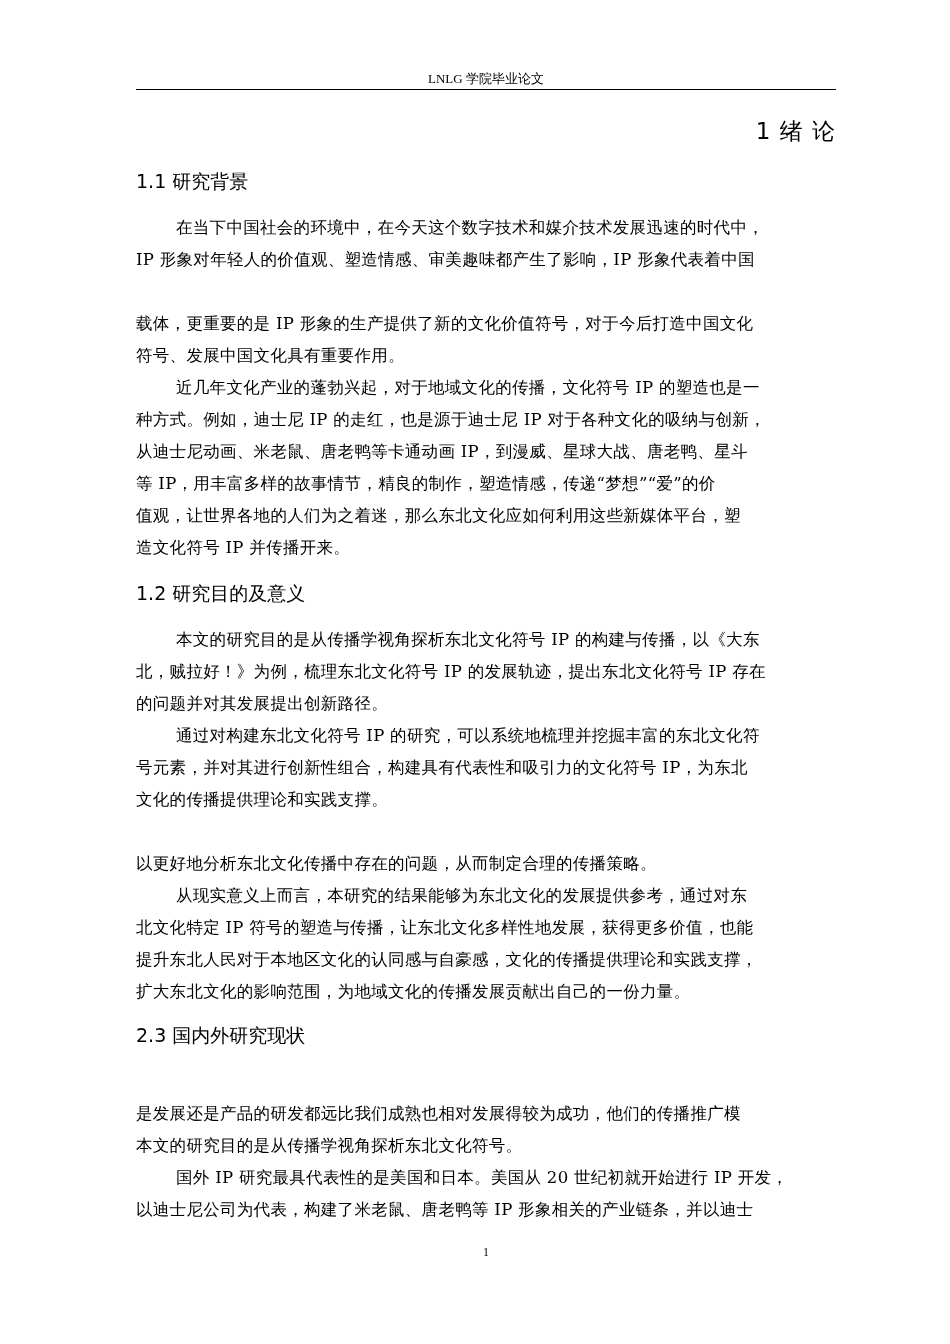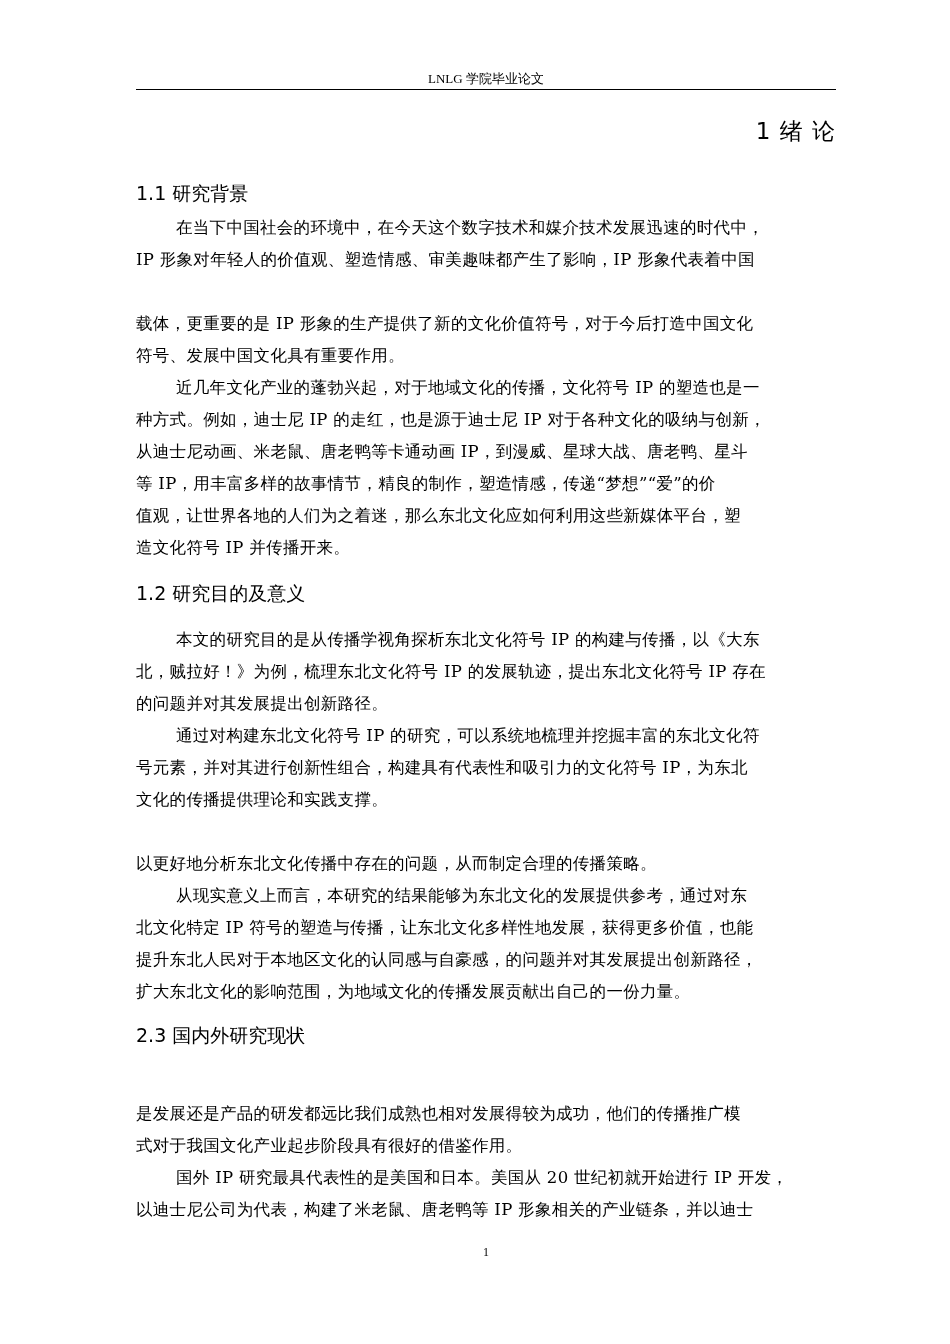--- a/index.html
+++ b/index.html
@@ -16,21 +16,21 @@
 </head>
 <body>
 
 <div class="page">
 
   <div class="header">LNLG 学院毕业论文</div>
   <div class="header-rule"></div>
 
   <div class="chapter-title">1 绪  论</div>
 
-  <div class="section-heading" style="top:180px">1.1 研究背景</div>
+  <div class="section-heading" style="top:168px">1.1 研究背景</div>
   <div class="line indent" style="top:216px">在当下中国社会的环境中，在今天这个数字技术和媒介技术发展迅速的时代中，</div>
   <div class="line" style="top:248px">IP 形象对年轻人的价值观、塑造情感、审美趣味都产生了影响，IP 形象代表着中国</div>
   <div class="line" style="top:312px">载体，更重要的是 IP 形象的生产提供了新的文化价值符号，对于今后打造中国文化</div>
   <div class="line" style="top:344px">符号、发展中国文化具有重要作用。</div>
   <div class="line indent" style="top:376px">近几年文化产业的蓬勃兴起，对于地域文化的传播，文化符号 IP 的塑造也是一</div>
   <div class="line" style="top:408px">种方式。例如，迪士尼 IP 的走红，也是源于迪士尼 IP 对于各种文化的吸纳与创新，</div>
   <div class="line" style="top:440px">从迪士尼动画、米老鼠、唐老鸭等卡通动画 IP，到漫威、星球大战、唐老鸭、星斗</div>
   <div class="line" style="top:472px">等 IP，用丰富多样的故事情节，精良的制作，塑造情感，传递“梦想”“爱”的价</div>
   <div class="line" style="top:504px">值观，让世界各地的人们为之着迷，那么东北文化应如何利用这些新媒体平台，塑</div>
   <div class="line" style="top:536px">造文化符号 IP 并传播开来。</div>
@@ -38,24 +38,24 @@
   <div class="section-heading" style="top:580px">1.2 研究目的及意义</div>
   <div class="line indent" style="top:628px">本文的研究目的是从传播学视角探析东北文化符号 IP 的构建与传播，以《大东</div>
   <div class="line" style="top:660px">北，贼拉好！》为例，梳理东北文化符号 IP 的发展轨迹，提出东北文化符号 IP 存在</div>
   <div class="line" style="top:692px">的问题并对其发展提出创新路径。</div>
   <div class="line indent" style="top:724px">通过对构建东北文化符号 IP 的研究，可以系统地梳理并挖掘丰富的东北文化符</div>
   <div class="line" style="top:756px">号元素，并对其进行创新性组合，构建具有代表性和吸引力的文化符号 IP，为东北</div>
   <div class="line" style="top:788px">文化的传播提供理论和实践支撑。</div>
   <div class="line" style="top:852px">以更好地分析东北文化传播中存在的问题，从而制定合理的传播策略。</div>
   <div class="line indent" style="top:884px">从现实意义上而言，本研究的结果能够为东北文化的发展提供参考，通过对东</div>
   <div class="line" style="top:916px">北文化特定 IP 符号的塑造与传播，让东北文化多样性地发展，获得更多价值，也能</div>
-  <div class="line" style="top:948px">提升东北人民对于本地区文化的认同感与自豪感，的问题并对其发展提出创新路径，</div>
+  <div class="line" style="top:948px">提升东北人民对于本地区文化的认同感与自豪感，文化的传播提供理论和实践支撑，</div>
   <div class="line" style="top:980px">扩大东北文化的影响范围，为地域文化的传播发展贡献出自己的一份力量。</div>
 
   <div class="section-heading" style="top:1022px">2.3 国内外研究现状</div>
   <div class="line" style="top:1102px">是发展还是产品的研发都远比我们成熟也相对发展得较为成功，他们的传播推广模</div>
-  <div class="line" style="top:1134px">式对于我国文化产业起步阶段具有很好的借鉴作用。</div>
+  <div class="line" style="top:1134px">本文的研究目的是从传播学视角探析东北文化符号。</div>
   <div class="line indent" style="top:1166px">国外 IP 研究最具代表性的是美国和日本。美国从 20 世纪初就开始进行 IP 开发，</div>
   <div class="line" style="top:1198px">以迪士尼公司为代表，构建了米老鼠、唐老鸭等 IP 形象相关的产业链条，并以迪士</div>
 
   <div class="page-number">1</div>
 
 </div>
 
 </body></html>

